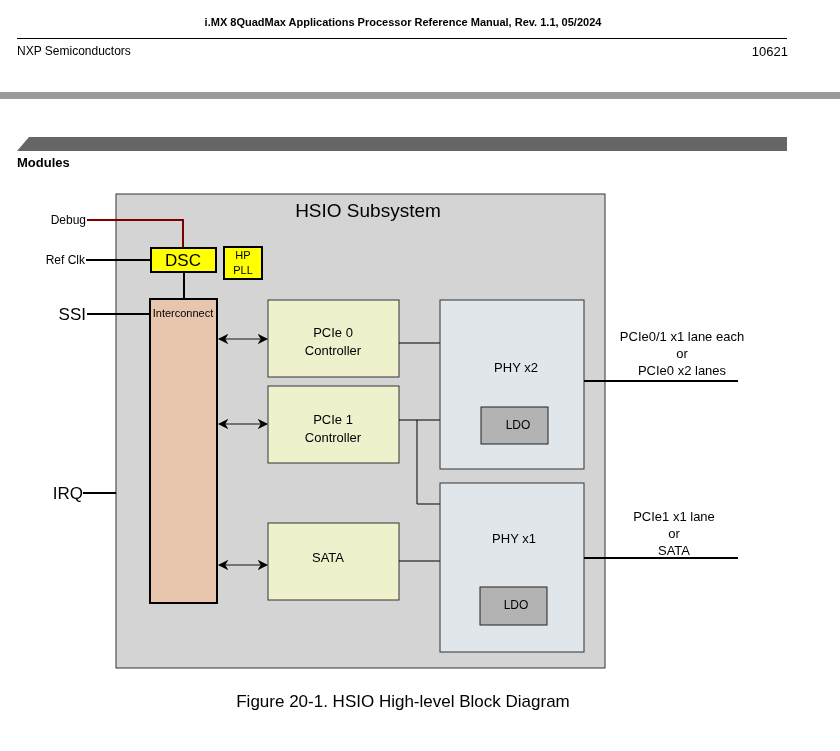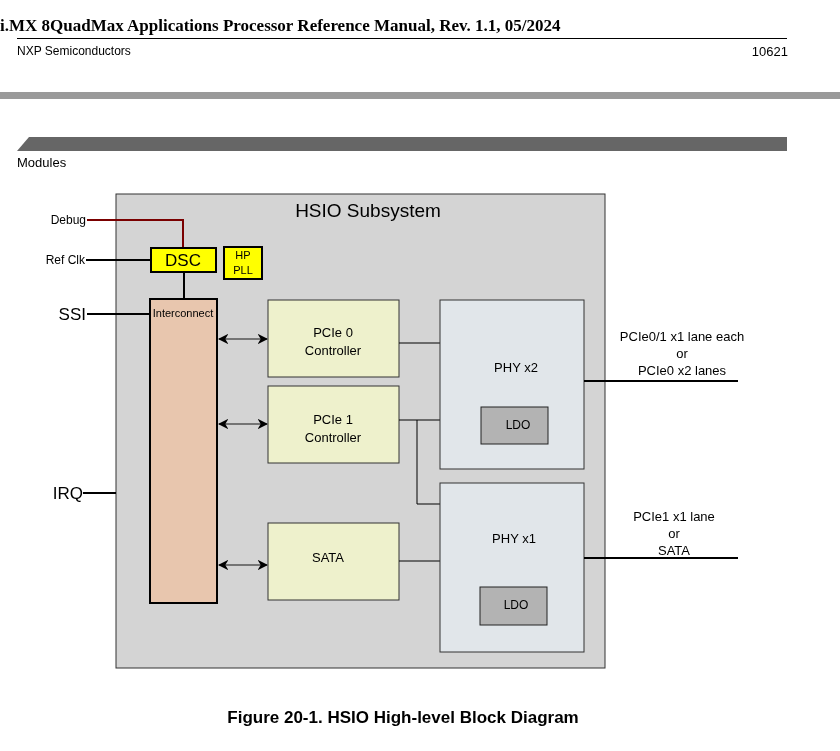--- a/index.html
+++ b/index.html
@@ -1,30 +1,30 @@
 <!DOCTYPE html>
 <html><head>
 <meta charset="utf-8">
 <style>
   html, body { margin: 0; padding: 0; background: #ffffff; }
   body { width: 840px; height: 751px; position: relative; overflow: hidden;
          font-family: "Liberation Sans", sans-serif; color: #000; }
-  .doc-title { position: absolute; left: 0; width: 806px; top: 16px; text-align: left;
-               font-weight: bold; font-size: 17px; font-family: Liberation Serif, serif; }
+  .doc-title { position: absolute; left: 0; width: 806px; top: 16px; text-align: center;
+               font-weight: bold; font-size: 11px; }
   .title-rule { position: absolute; left: 17px; top: 38px; width: 770px; height: 0;
                 border-top: 1px solid #000; }
   .company { position: absolute; left: 17px; top: 44px; font-size: 12px; text-align: right; }
   .page-num { position: absolute; right: 52px; top: 44px; font-size: 13px; text-align: center; }
   .grey-band { position: absolute; left: 0; top: 92px; width: 840px; height: 7px; background: #9a9a9a; }
   .section-band { position: absolute; left: 17px; top: 137px; width: 770px; height: 14px; }
-  .section-label { position: absolute; left: 17px; top: 155px; font-size: 13px; font-weight: normal; }
+  .section-label { position: absolute; left: 17px; top: 155px; font-size: 13px; font-weight: bold; }
   svg.diagram { position: absolute; left: 0; top: 0; }
   svg text { font-family: "Liberation Sans", sans-serif; }
   .caption { position: absolute; left: 0; width: 806px; top: 692px; text-align: center;
-             font-weight: bold; font-size: 17px; margin-top: 16px; }
+             font-weight: normal; font-size: 17px; }
 </style>
 </head>
 <body>
 
 <div class="doc-title">i.MX 8QuadMax Applications Processor Reference Manual, Rev. 1.1, 05/2024</div>
 <div class="title-rule"></div>
 <div class="company">NXP Semiconductors</div>
 <div class="page-num">10621</div>
 <div class="grey-band"></div>
 

